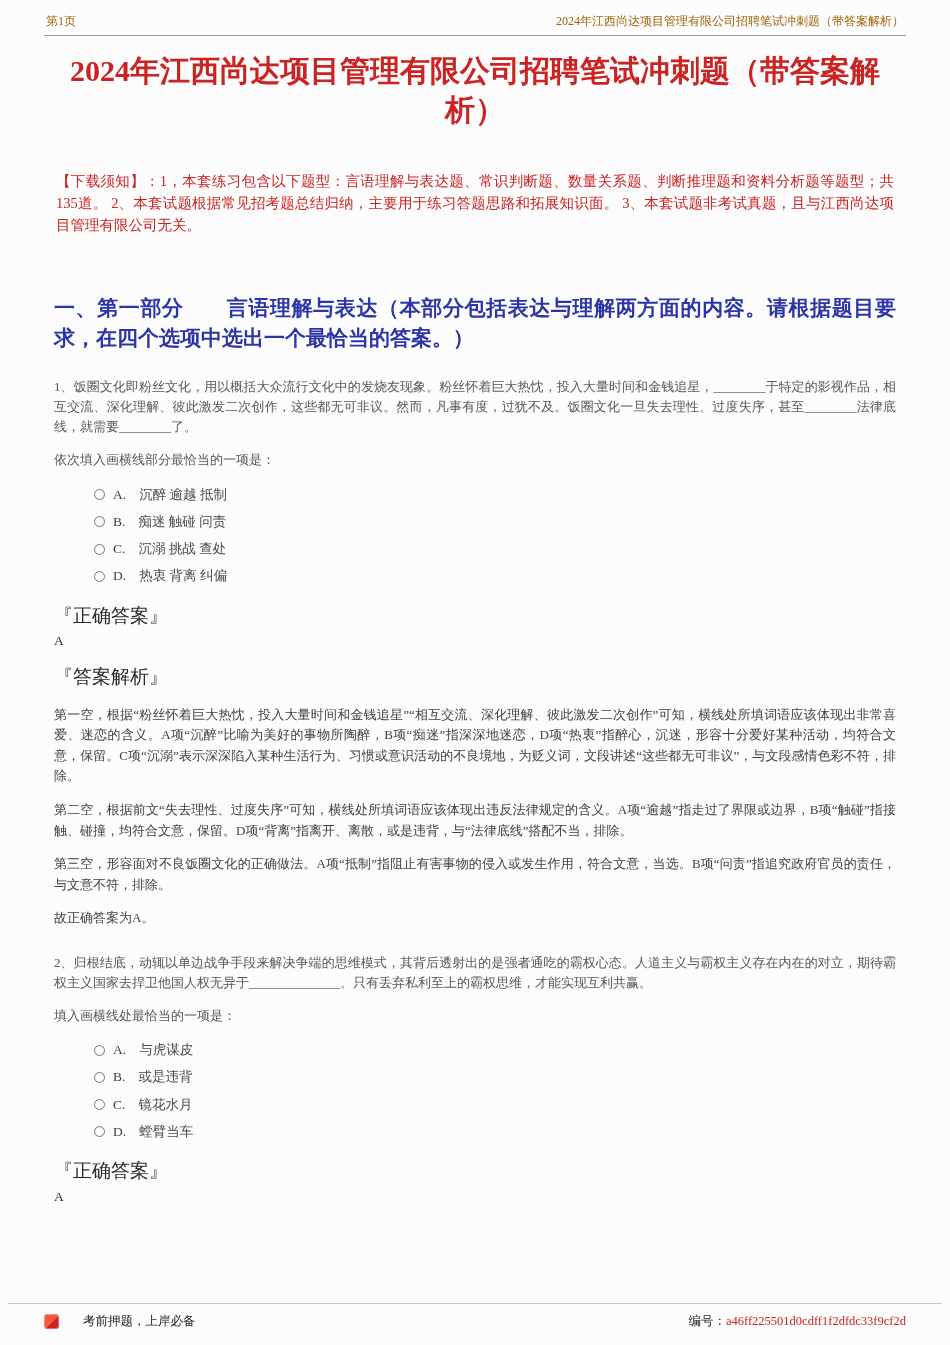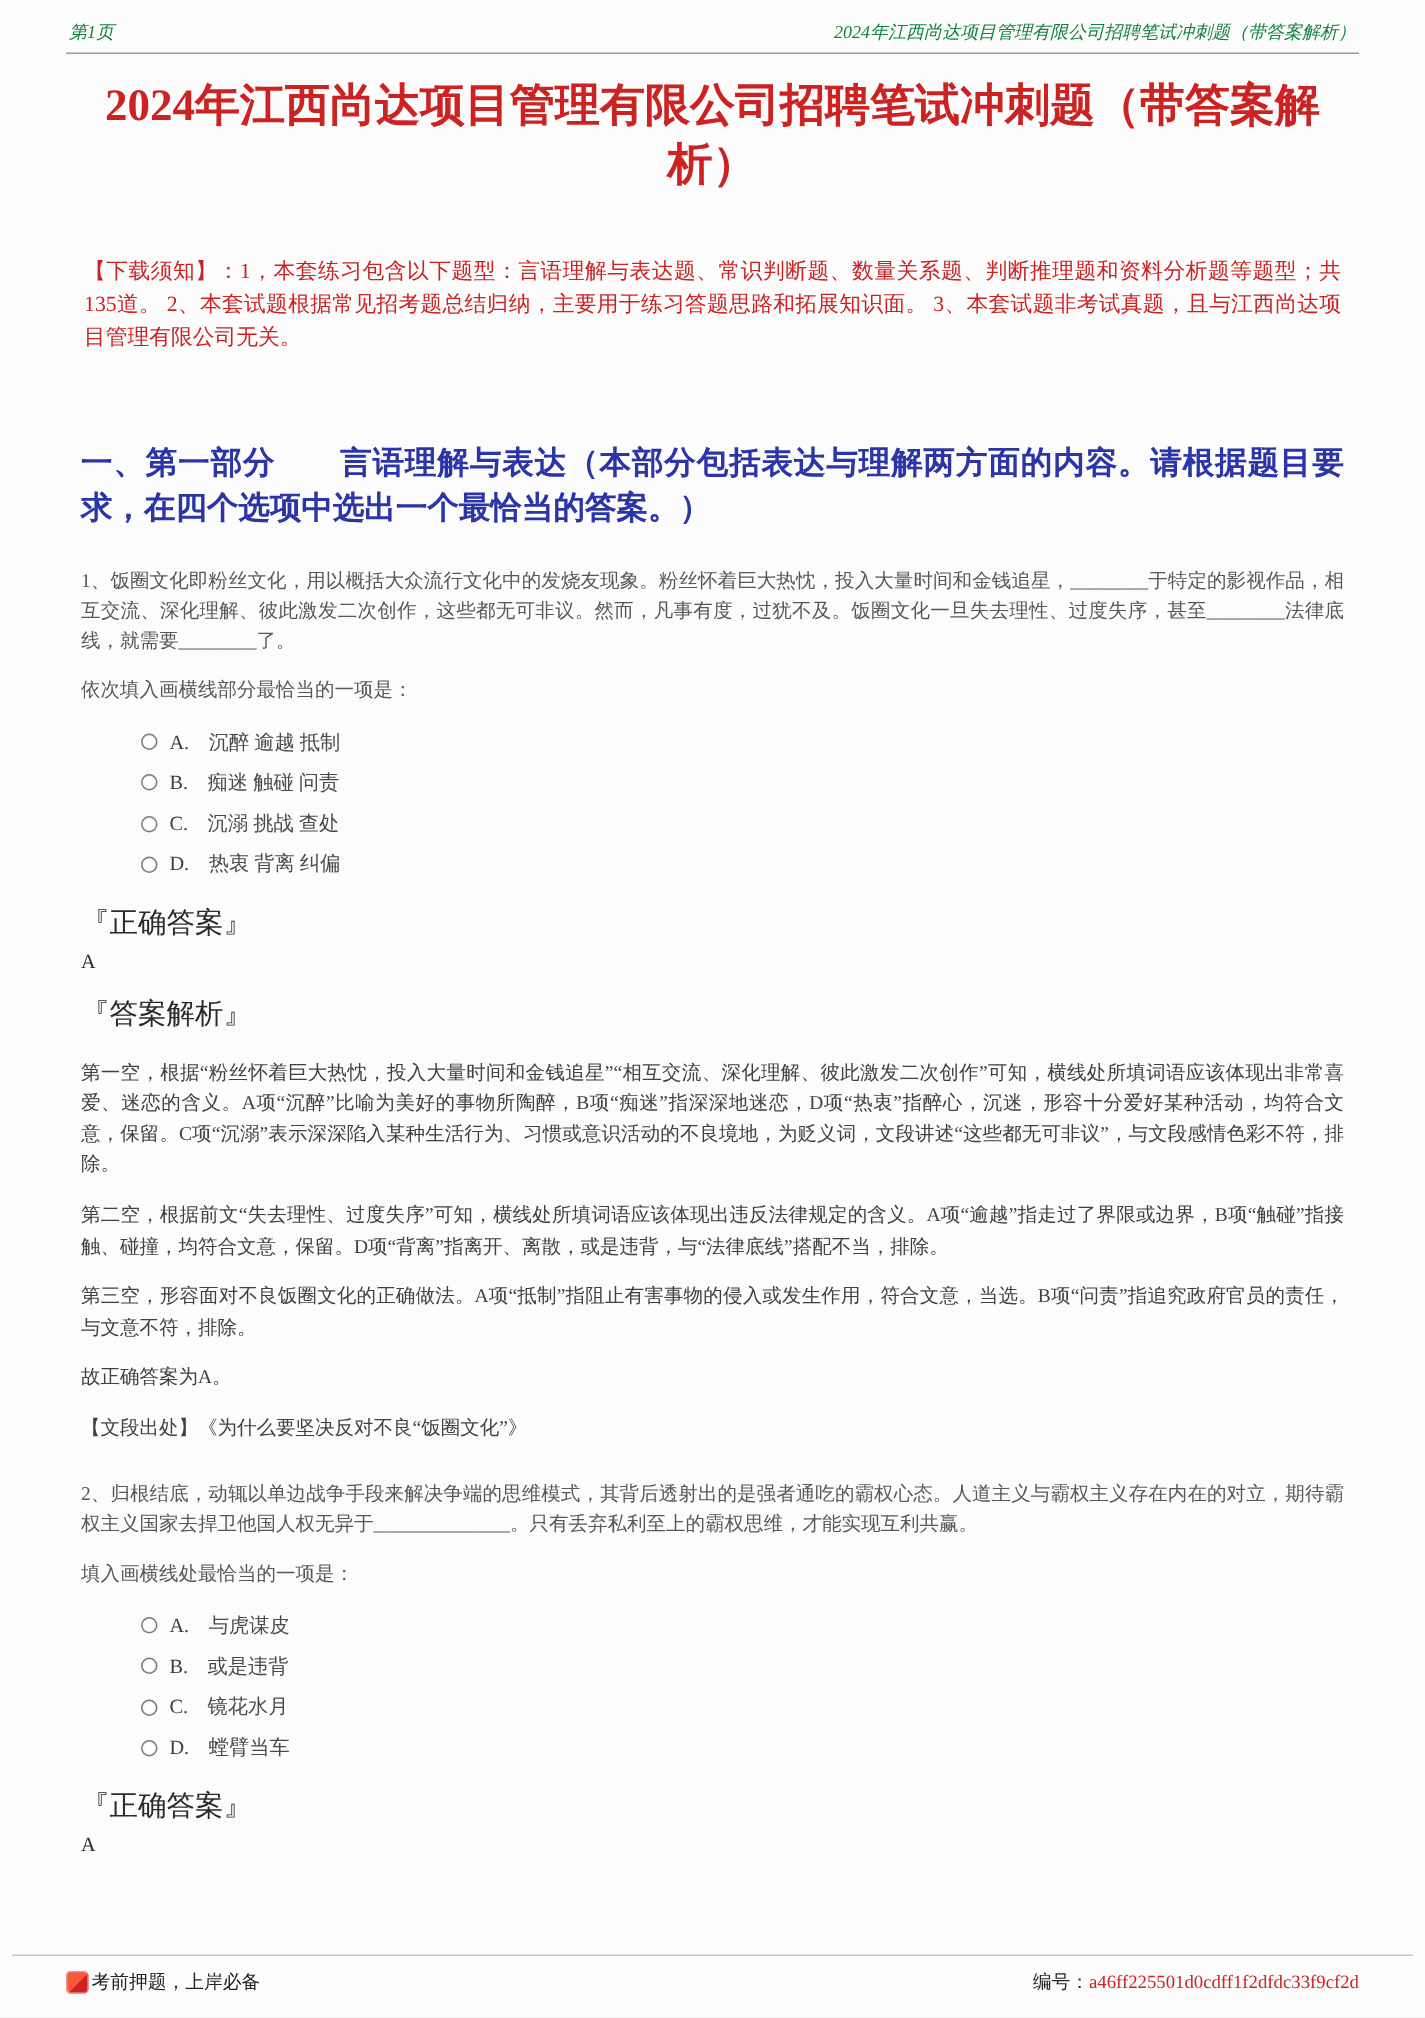--- a/index.html
+++ b/index.html
@@ -12,21 +12,21 @@
     background: #fcfcfc;
     display: flex; flex-direction: column;
     overflow: hidden;
   }
   
   .hdr {
     margin: 0 44px;
     padding: 13px 2px 5px;
     display: flex; justify-content: space-between; align-items: flex-end;
     border-bottom: 1px solid #9a9a9a;
-    font-size: 12px; color: #15803d; font-style: italic;
+    font-size: 12px; color: #a16207;
   }
   
   .content { padding: 0 54px; }
   .title {
     margin: 15px 16px 0;
     text-align: center;
     color: var(--red, #cc2222);
     font-size: 30px; font-weight: bold; line-height: 1.3;
   }
   .notice {
@@ -62,21 +62,21 @@
   .para  { margin: 13px 0 0; color: #404040; font-size: 13px; line-height: 1.58; text-align: justify; }
   .q-block { margin-top: 24px; }
   
   .ftr {
     margin: auto 8px 0;
     border-top: 1px solid #c6c6c6;
     padding: 9px 36px 15px;
     display: flex; justify-content: space-between; align-items: center;
     font-size: 12.5px; color: #222;
   }
-  .ftr-left { display: flex; align-items: center; gap: 2px; }
+  .ftr-left { display: flex; align-items: center; gap: 24px; }
   .ftr-icon {
     width: 15px; height: 15px; border-radius: 3px;
     background: linear-gradient(135deg, #f5593d 0 55%, #d02020 55% 100%);
     box-shadow: inset 0 0 0 1px rgba(255,255,255,.35);
     flex: none;
   }
   .code { color: var(--red, #cc2222); }
 </style>
 </head>
 <body>
@@ -124,21 +124,20 @@
       </div>
 
       <div class="ans-label">『正确答案』</div>
       <div class="ans-value">A</div>
       <div class="ans-label">『答案解析』</div>
 
       <p class="para">第一空，根据“粉丝怀着巨大热忱，投入大量时间和金钱追星”“相互交流、深化理解、彼此激发二次创作”可知，横线处所填词语应该体现出非常喜爱、迷恋的含义。A项“沉醉”比喻为美好的事物所陶醉，B项“痴迷”指深深地迷恋，D项“热衷”指醉心，沉迷，形容十分爱好某种活动，均符合文意，保留。C项“沉溺”表示深深陷入某种生活行为、习惯或意识活动的不良境地，为贬义词，文段讲述“这些都无可非议”，与文段感情色彩不符，排除。</p>
       <p class="para">第二空，根据前文“失去理性、过度失序”可知，横线处所填词语应该体现出违反法律规定的含义。A项“逾越”指走过了界限或边界，B项“触碰”指接触、碰撞，均符合文意，保留。D项“背离”指离开、离散，或是违背，与“法律底线”搭配不当，排除。</p>
       <p class="para">第三空，形容面对不良饭圈文化的正确做法。A项“抵制”指阻止有害事物的侵入或发生作用，符合文意，当选。B项“问责”指追究政府官员的责任，与文意不符，排除。</p>
       <p class="para">故正确答案为A。</p>
-      <p class="para">【文段出处】《为什么要坚决反对不良“饭圈文化”》</p>
     </div>
 
     <div class="q-block">
       <p class="stem">2、归根结底，动辄以单边战争手段来解决争端的思维模式，其背后透射出的是强者通吃的霸权心态。人道主义与霸权主义存在内在的对立，期待霸权主义国家去捍卫他国人权无异于______________。只有丢弃私利至上的霸权思维，才能实现互利共赢。</p>
       <p class="prompt">填入画横线处最恰当的一项是：</p>
 
       <div class="options">
         <div class="option">
           <span class="radio"></span>
           <span class="opt-label">A.</span>

